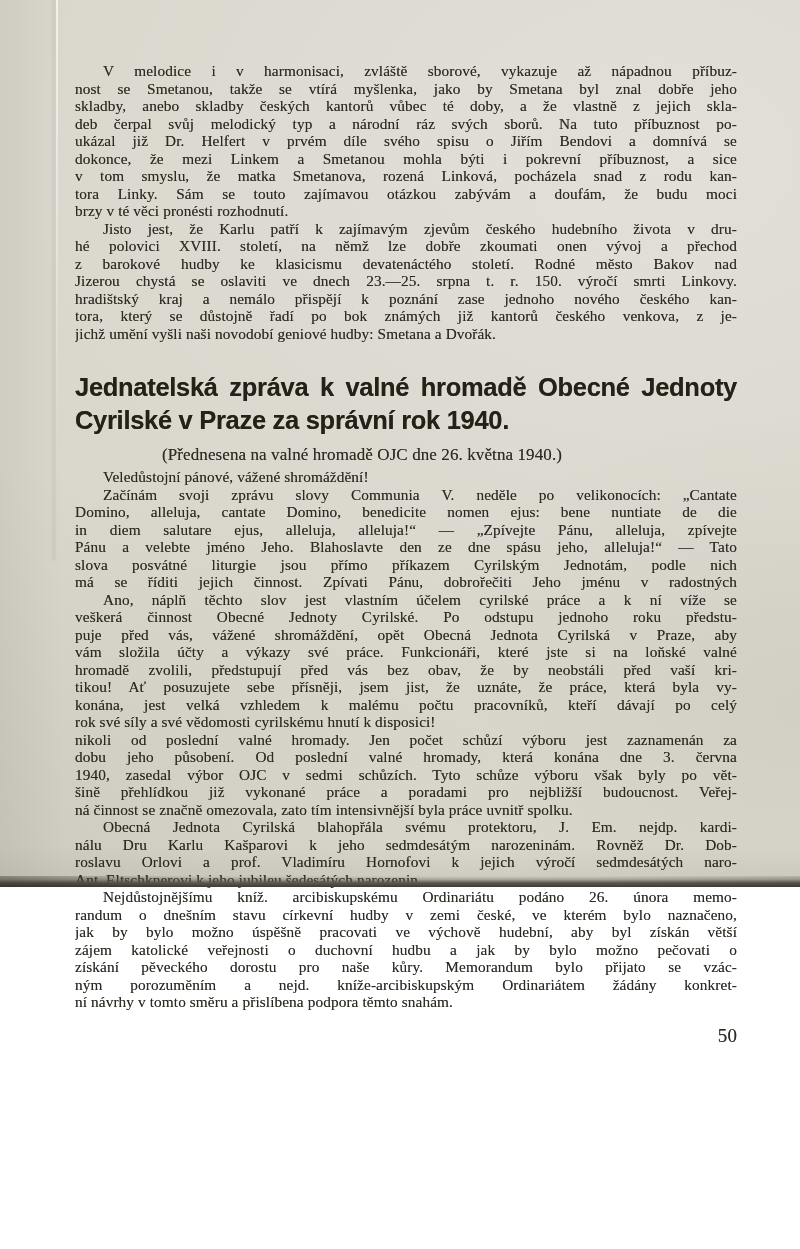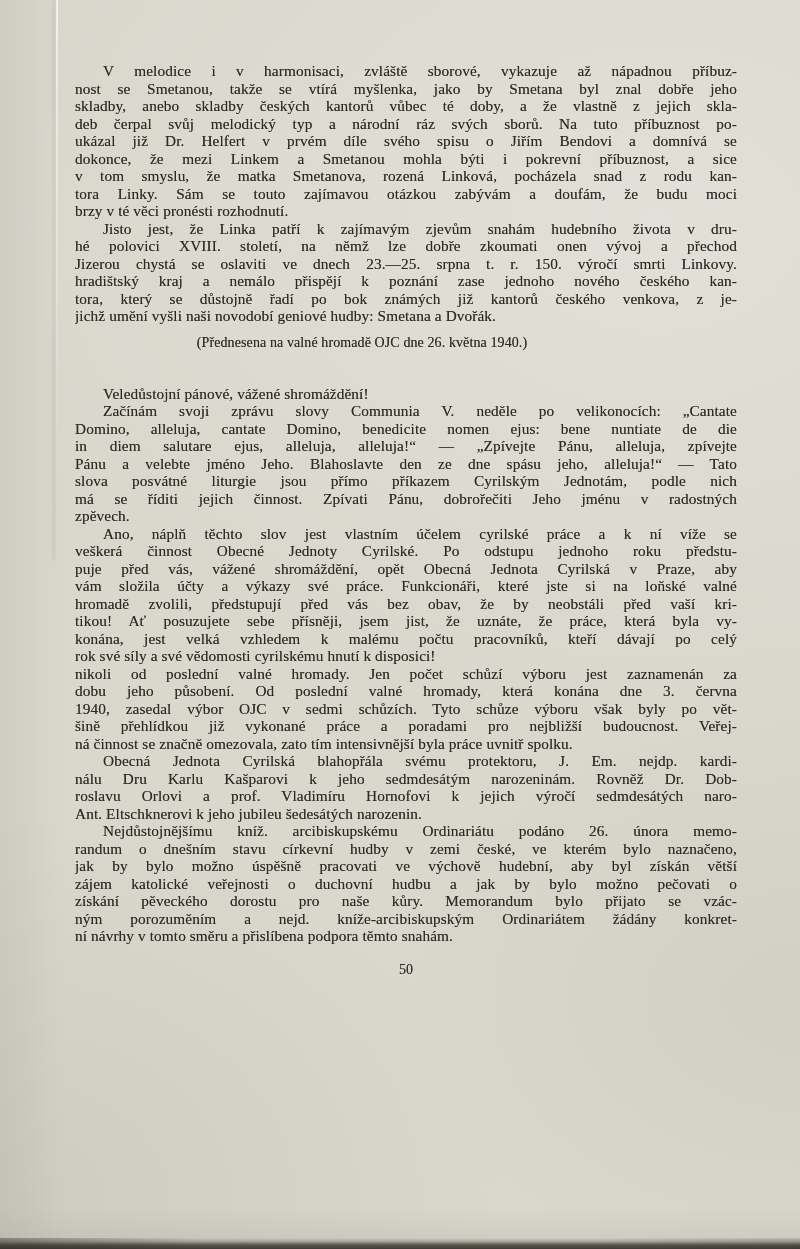--- a/index.html
+++ b/index.html
@@ -3,21 +3,21 @@
 <meta charset="utf-8">
 <style>
   html, body { margin: 0; padding: 0; }
   body {
     width: 800px; height: 1249px;
     font-family: "Liberation Serif", serif;
     overflow: hidden;
   }
   .page {
     position: relative;
-    width: 800px; height: 1249px;
+    width: 800px; height: 887px;
     background-color: var(--paper, #dad7cd);
     background-image:
       radial-gradient(1100px 800px at 82% 18%, rgba(255,255,255,0.22), rgba(255,255,255,0) 60%),
       radial-gradient(900px 700px at 2% 96%, rgba(104,99,87,0.10), rgba(104,99,87,0) 55%),
       radial-gradient(700px 500px at 100% 80%, rgba(104,99,87,0.07), rgba(104,99,87,0) 60%),
       linear-gradient(90deg, rgba(108,103,90,0.10), rgba(108,103,90,0) 64px),
       linear-gradient(0deg, rgba(108,103,90,0.12), rgba(108,103,90,0) 42px);
   }
   .fold {
     position: absolute; left: 56px; top: 0; width: 2px; height: 560px;
@@ -50,29 +50,29 @@
     font-weight: 700;
     font-size: 25.5px; line-height: 33px;
     letter-spacing: -0.3px;
     color: var(--heading_ink, #242118);
     text-shadow: 0 0 0.5px rgba(36,33,24,0.6);
   }
   .title .line { height: 33px; }
   .title .line.first { padding-left: 0; }
   .subtitle {
     margin-top: 8px;
-    font-size: 14px; line-height: 20px;
+    font-size: 17px; line-height: 20px;
     text-align: center;
     padding-right: 88px;
   }
-  .body2 { margin-top: 32px; }
+  .body2 { margin-top: 3px; }
   .pageno {
     margin-top: 15px;
-    text-align: center;
-    font-size: 14px; line-height: 20px;
+    text-align: right;
+    font-size: 19px; line-height: 20px;
   }
 </style>
 </head>
 <body>
 
 <div class="page">
   <div class="fold"></div>
 
   <div class="content">
     <section class="block">
@@ -81,44 +81,48 @@
           <div class="line">nost se Smetanou, takže se vtírá myšlenka, jako by Smetana byl znal dobře jeho</div>
           <div class="line">skladby, anebo skladby českých kantorů vůbec té doby, a že vlastně z jejich skla-</div>
           <div class="line">deb čerpal svůj melodický typ a národní ráz svých sborů. Na tuto příbuznost po-</div>
           <div class="line">ukázal již Dr. Helfert v prvém díle svého spisu o Jiřím Bendovi a domnívá se</div>
           <div class="line">dokonce, že mezi Linkem a Smetanou mohla býti i pokrevní příbuznost, a sice</div>
           <div class="line">v tom smyslu, že matka Smetanova, rozená Linková, pocházela snad z rodu kan-</div>
           <div class="line">tora Linky. Sám se touto zajímavou otázkou zabývám a doufám, že budu moci</div>
           <div class="line last">brzy v té věci pronésti rozhodnutí.</div>
         </div>
         <div class="para">
-          <div class="line first">Jisto jest, že Linka patří k zajímavým zjevům snahám hudebního života v dru-</div>
+          <div class="line first">Jisto jest, že Karlu patří k zajímavým zjevům českého hudebního života v dru-</div>
           <div class="line">hé polovici XVIII. století, na němž lze dobře zkoumati onen vývoj a přechod</div>
+          <div class="line">z barokové hudby ke klasicismu devatenáctého století. Rodné město Bakov nad</div>
           <div class="line">Jizerou chystá se oslaviti ve dnech 23.—25. srpna t. r. 150. výročí smrti Linkovy.</div>
           <div class="line">hradištský kraj a nemálo přispějí k poznání zase jednoho nového českého kan-</div>
           <div class="line">tora, který se důstojně řadí po bok známých již kantorů českého venkova, z je-</div>
           <div class="line last">jichž umění vyšli naši novodobí geniové hudby: Smetana a Dvořák.</div>
         </div>
       </section>
 
+    <h1 class="title">
+        <div class="line first">Jednatelská zpráva k valné hromadě Obecné Jednoty</div>
+        <div class="line last">Cyrilské v Praze za správní rok 1940.</div>
+      </h1>
 
     <div class="subtitle">(Přednesena na valné hromadě OJC dne 26. května 1940.)</div>
 
     <section class="block body2">
         <div class="para">
           <div class="line first last">Veledůstojní pánové, vážené shromáždění!</div>
         </div>
         <div class="para">
           <div class="line first">Začínám svoji zprávu slovy Communia V. neděle po velikonocích: „Cantate</div>
           <div class="line">Domino, alleluja, cantate Domino, benedicite nomen ejus: bene nuntiate de die</div>
           <div class="line">in diem salutare ejus, alleluja, alleluja!“ — „Zpívejte Pánu, alleluja, zpívejte</div>
           <div class="line">Pánu a velebte jméno Jeho. Blahoslavte den ze dne spásu jeho, alleluja!“ — Tato</div>
           <div class="line">slova posvátné liturgie jsou přímo příkazem Cyrilským Jednotám, podle nich</div>
           <div class="line">má se říditi jejich činnost. Zpívati Pánu, dobrořečiti Jeho jménu v radostných</div>
-          <div class="line last">zpěvech.</div>
         </div>
         <div class="para">
           <div class="line first">Ano, náplň těchto slov jest vlastním účelem cyrilské práce a k ní víže se</div>
           <div class="line">veškerá činnost Obecné Jednoty Cyrilské. Po odstupu jednoho roku předstu-</div>
           <div class="line">puje před vás, vážené shromáždění, opět Obecná Jednota Cyrilská v Praze, aby</div>
           <div class="line">vám složila účty a výkazy své práce. Funkcionáři, které jste si na loňské valné</div>
           <div class="line">hromadě zvolili, předstupují před vás bez obav, že by neobstáli před vaší kri-</div>
           <div class="line">tikou! Ať posuzujete sebe přísněji, jsem jist, že uznáte, že práce, která byla vy-</div>
           <div class="line">konána, jest velká vzhledem k malému počtu pracovníků, kteří dávají po celý</div>
           <div class="line last">rok své síly a své vědomosti cyrilskému hnutí k disposici!</div>

